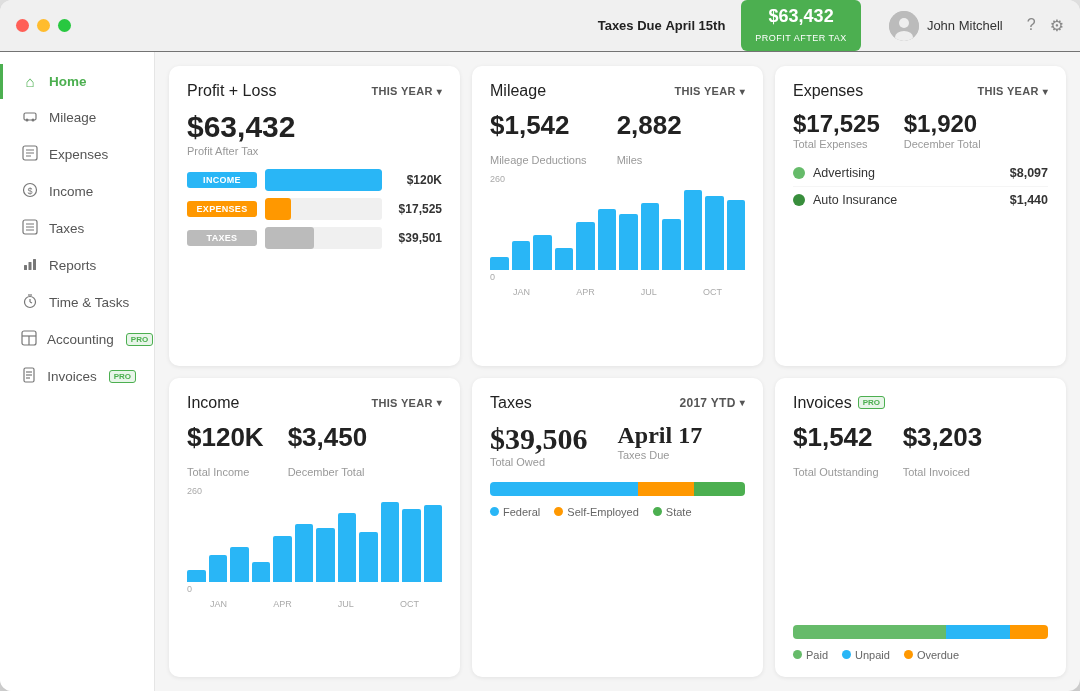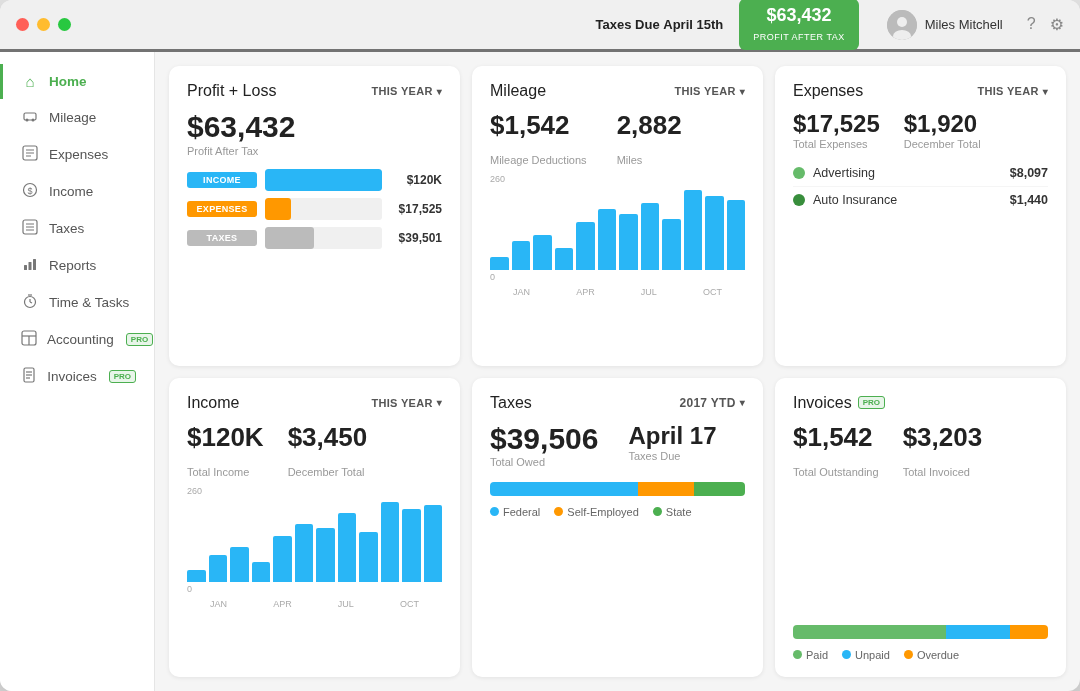--- a/index.html
+++ b/index.html
@@ -16,21 +16,21 @@
       flex-direction: column;
     }
 
     
     .titlebar {
       height: 52px;
       background: #f0f0f0;
       display: flex;
       align-items: center;
       padding: 0 16px;
-      border-bottom: 3px solid #737373;
+      border-bottom: 1px solid #737373;
       flex-shrink: 0;
     }
     .traffic-lights { display: flex; gap: 8px; margin-right: 16px; }
     .tl { width: 13px; height: 13px; border-radius: 50%; }
     .tl-red { background: #ff5f57; }
     .tl-yellow { background: #ffbc2e; }
     .tl-green { background: #28c840; }
     .titlebar-center { flex: 1; display: flex; justify-content: flex-end; align-items: center; gap: 16px; }
     .taxes-due { font-size: 13px; color: #555; }
     .taxes-due span { font-weight: 700; color: #222; }
@@ -161,21 +161,21 @@
     .expense-row:last-child { border-bottom: none; align-items: flex-end; }
     .expense-dot { width: 12px; height: 12px; border-radius: 50%; margin-right: 8px; flex-shrink: 0; }
     .expense-name { font-size: 12.5px; color: #333; display: flex; align-items: center; }
     .expense-amount { font-size: 12.5px; font-weight: 600; color: #333; }
     .totals-row { display: flex; gap: 24px; margin-bottom: 10px; }
     .total-block .t-num { font-size: 24px; font-weight: 700; color: #222; }
     .total-block .t-lbl { font-size: 11px; color: #999; }
 
     
     .taxes-nums { display: flex; gap: 30px; margin-bottom: 14px; }
-    .tax-big .num { font-size: 30px; font-weight: 700; color: #222; }
+    .tax-big .num { font-size: 30px; font-weight: 700; color: #222; font-family: Liberation Serif, serif; }
     .tax-big .lbl { font-size: 11px; color: #999; }
     .stacked-bar { height: 14px; border-radius: 4px; overflow: hidden; display: flex; margin-bottom: 10px; }
     .stacked-segment { height: 100%; }
     .legend { display: flex; gap: 14px; font-size: 11px; color: #666; }
     .legend-dot { width: 9px; height: 9px; border-radius: 50%; display: inline-block; margin-right: 4px; }
 
     
     .inv-nums { display: flex; gap: 24px; margin-bottom: 14px; }
 
     
@@ -222,21 +222,21 @@
         <span class="label">PROFIT AFTER TAX</span>
       </div>
       <div class="user-area">
         <div class="avatar">
           <svg width="30" height="30" viewBox="0 0 30 30">
               <circle cx="15" cy="15" r="15" fill="#bbb"></circle>
               <circle cx="15" cy="12" r="5" fill="#eee"></circle>
               <ellipse cx="15" cy="26" rx="9" ry="6" fill="#eee"></ellipse>
             </svg>
         </div>
-        <span class="username">Miles Mitchell</span>
+        <span class="username">John Mitchell</span>
       </div>
       <div class="titlebar-icons">
         <span>?</span>
         <span>⚙</span>
       </div>
     </div>
   </div>
 
   <div class="main-layout">
 

